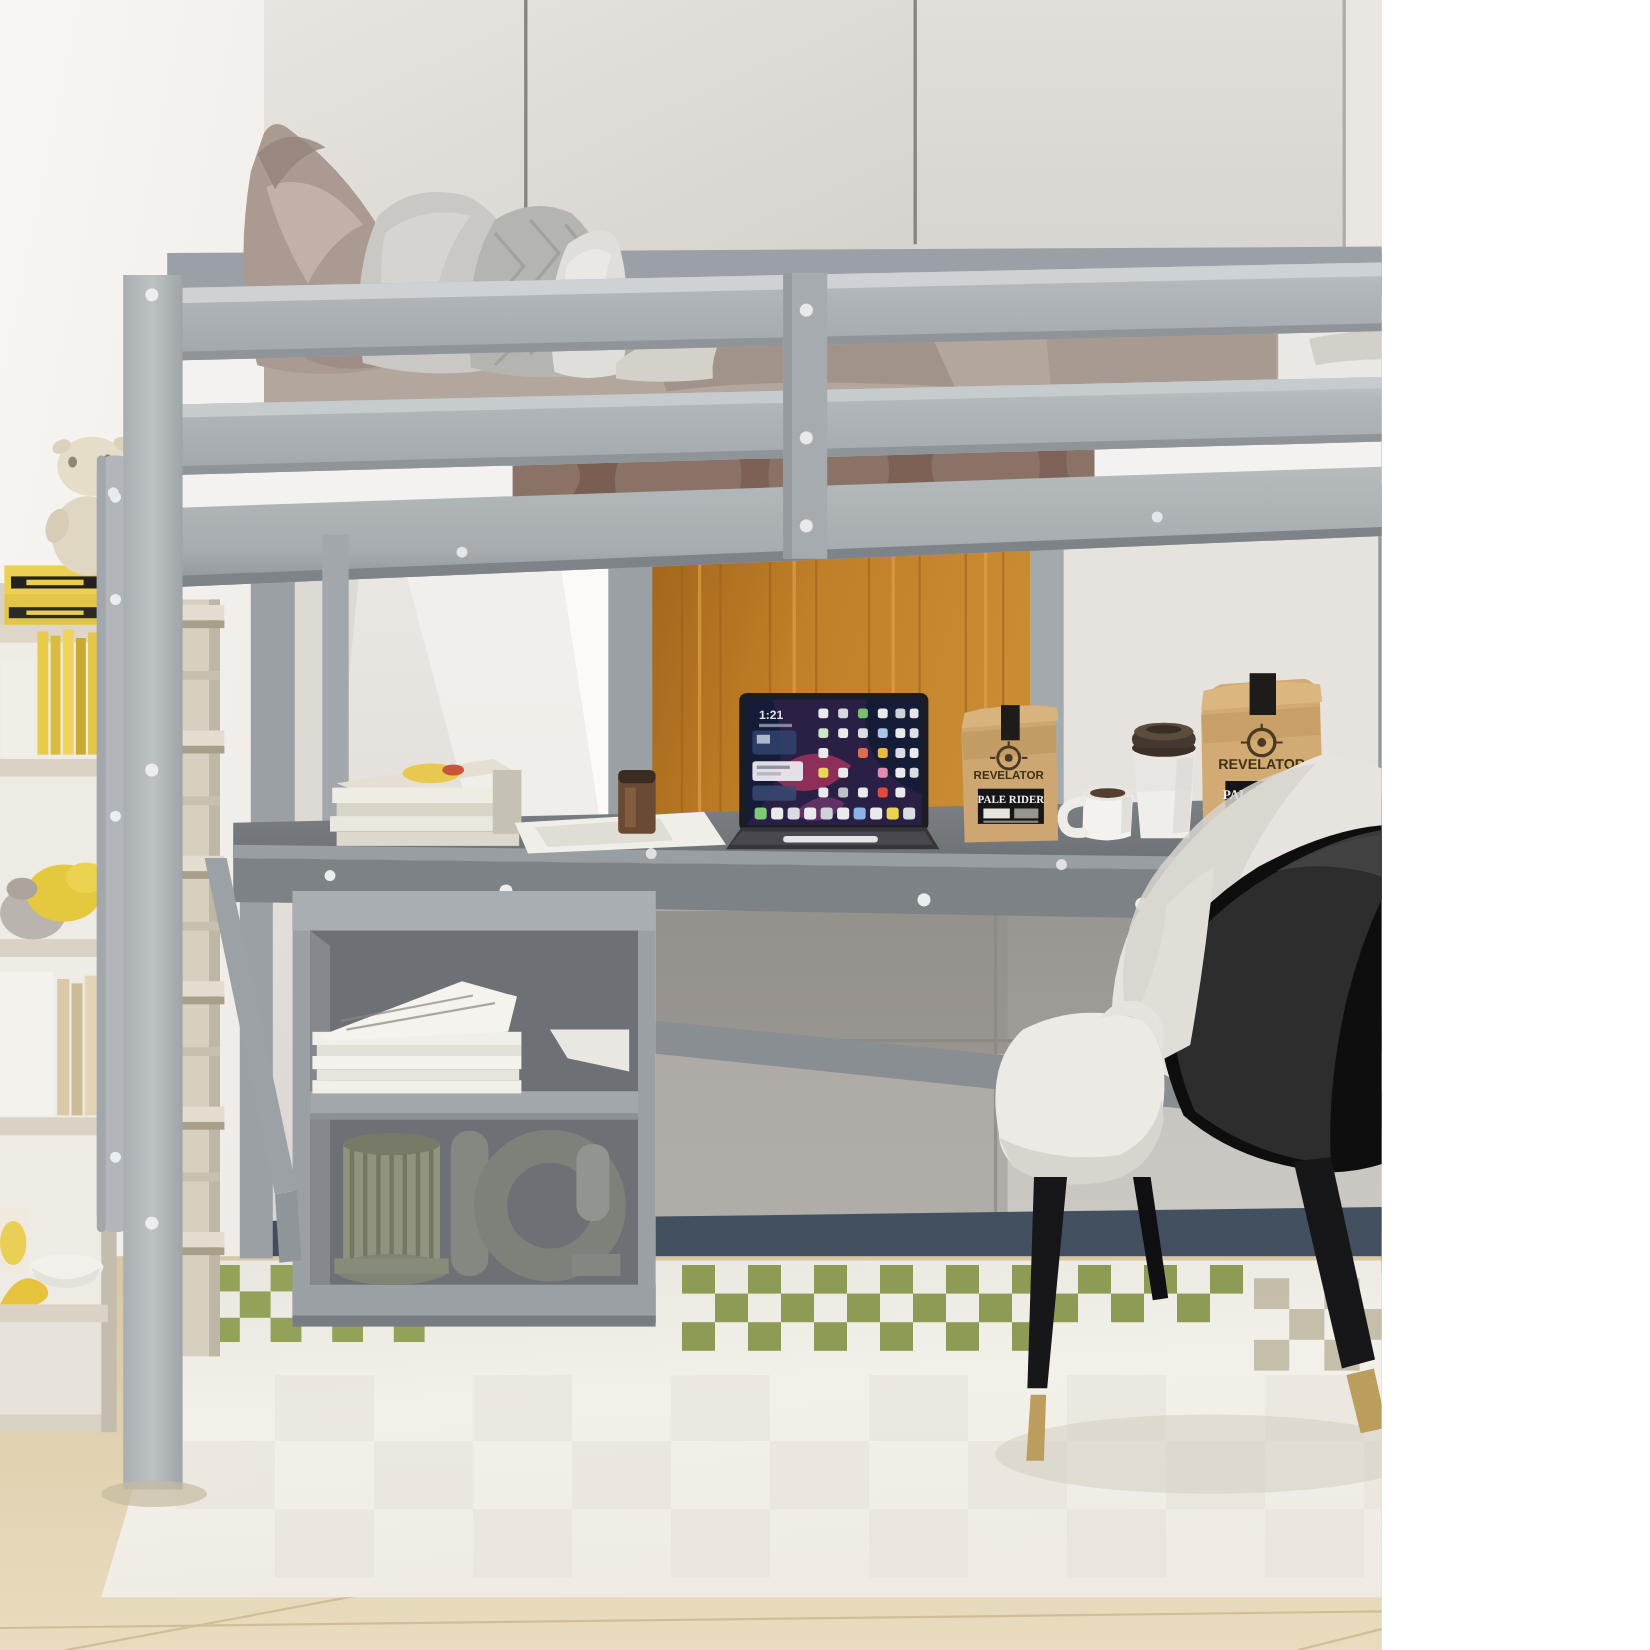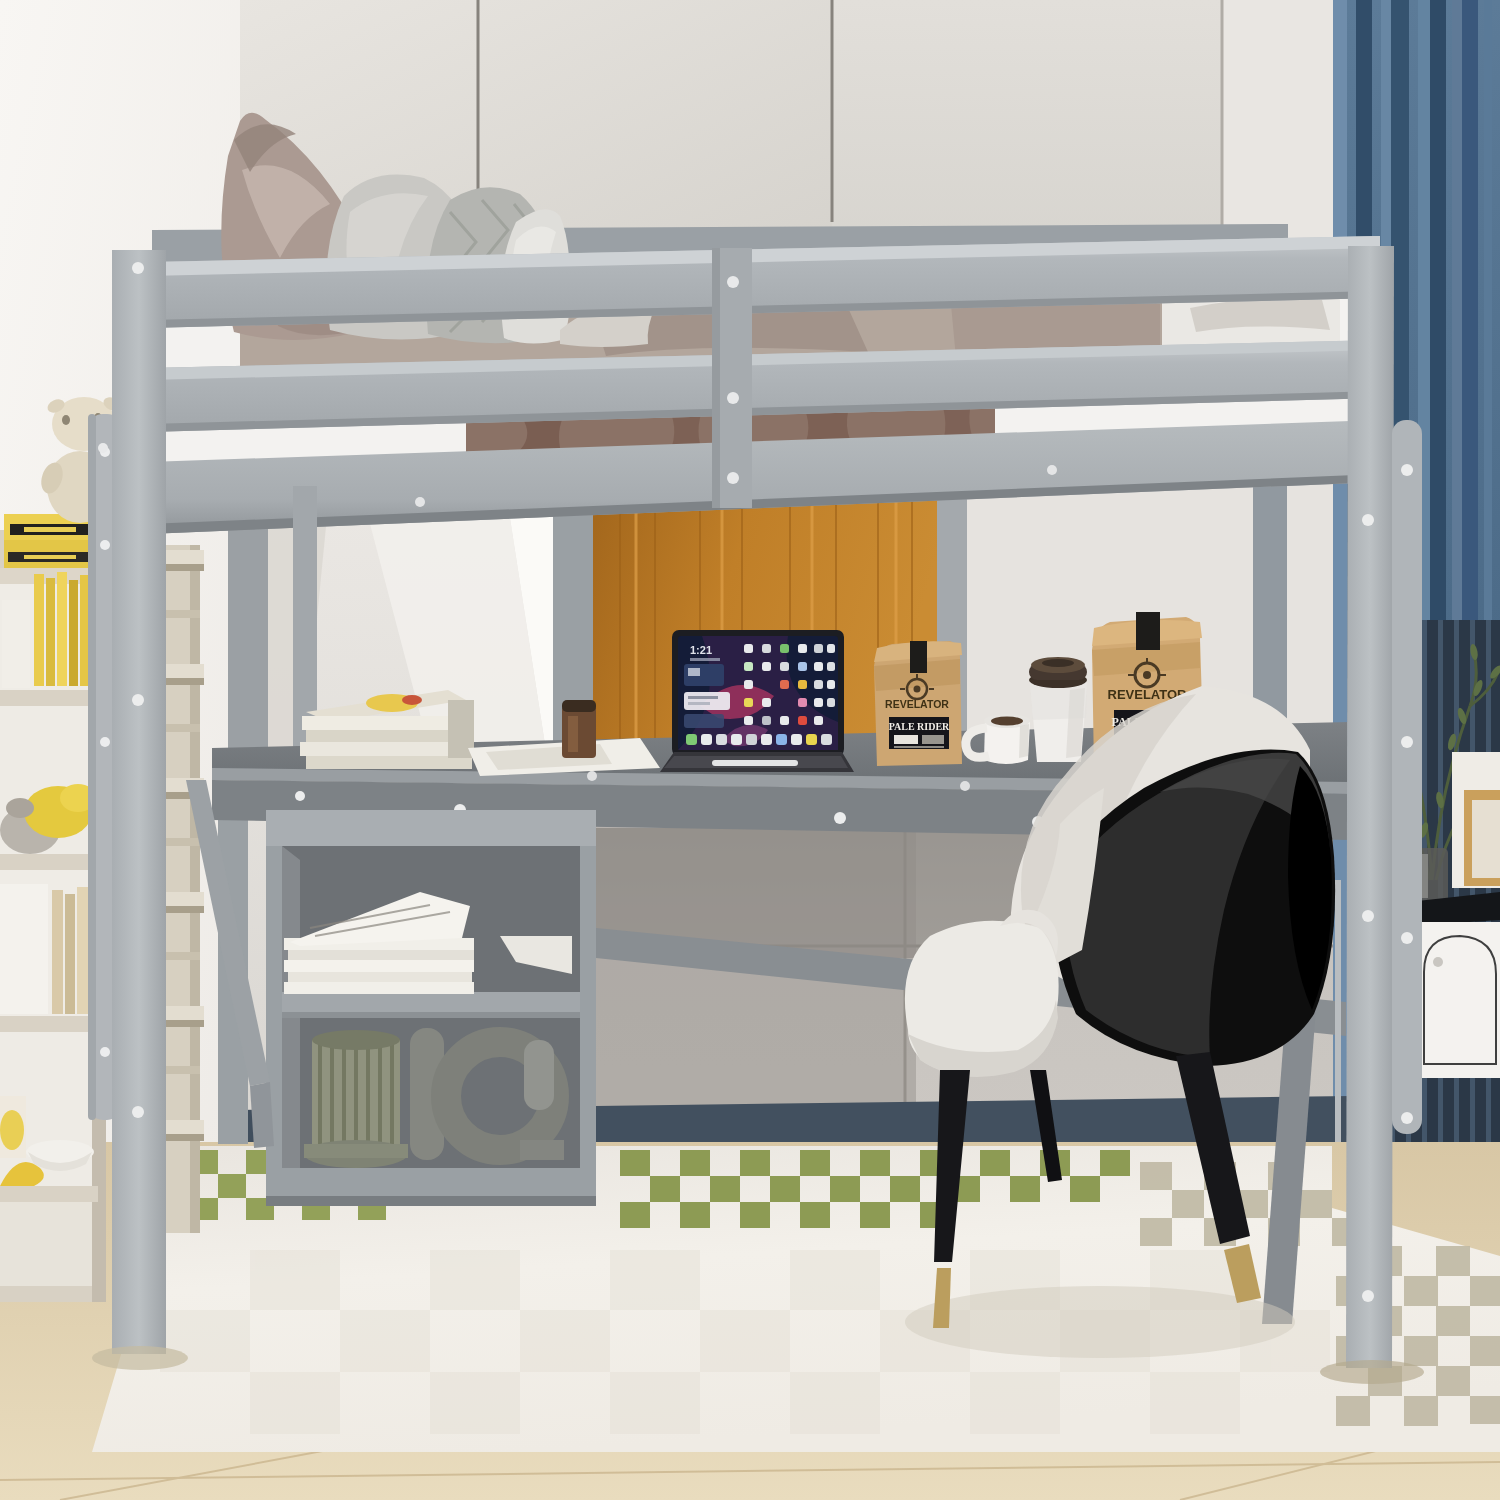--- a/index.html
+++ b/index.html
@@ -1,16 +1,16 @@
 <!DOCTYPE html>
 <html><head>
 <meta charset="utf-8">
 <style>
   html,body{margin:0;padding:0;background:#fff;font-family:"Liberation Sans",sans-serif;}
-  #scene{width:1500px;height:1500px;position:relative;overflow:hidden;}
+  #scene{width:1256px;height:1500px;position:relative;overflow:hidden;}
 </style>
 </head>
 <body>
 <div id="scene">
 <svg width="1500" height="1500" viewBox="0 0 1500 1500" xmlns="http://www.w3.org/2000/svg">
 <defs>
   <linearGradient id="wallL" x1="0" y1="0" x2="1" y2="1">
     <stop offset="0" stop-color="#f8f6f3"></stop>
           <stop offset="1" stop-color="#eeebe7"></stop>
   </linearGradient>

